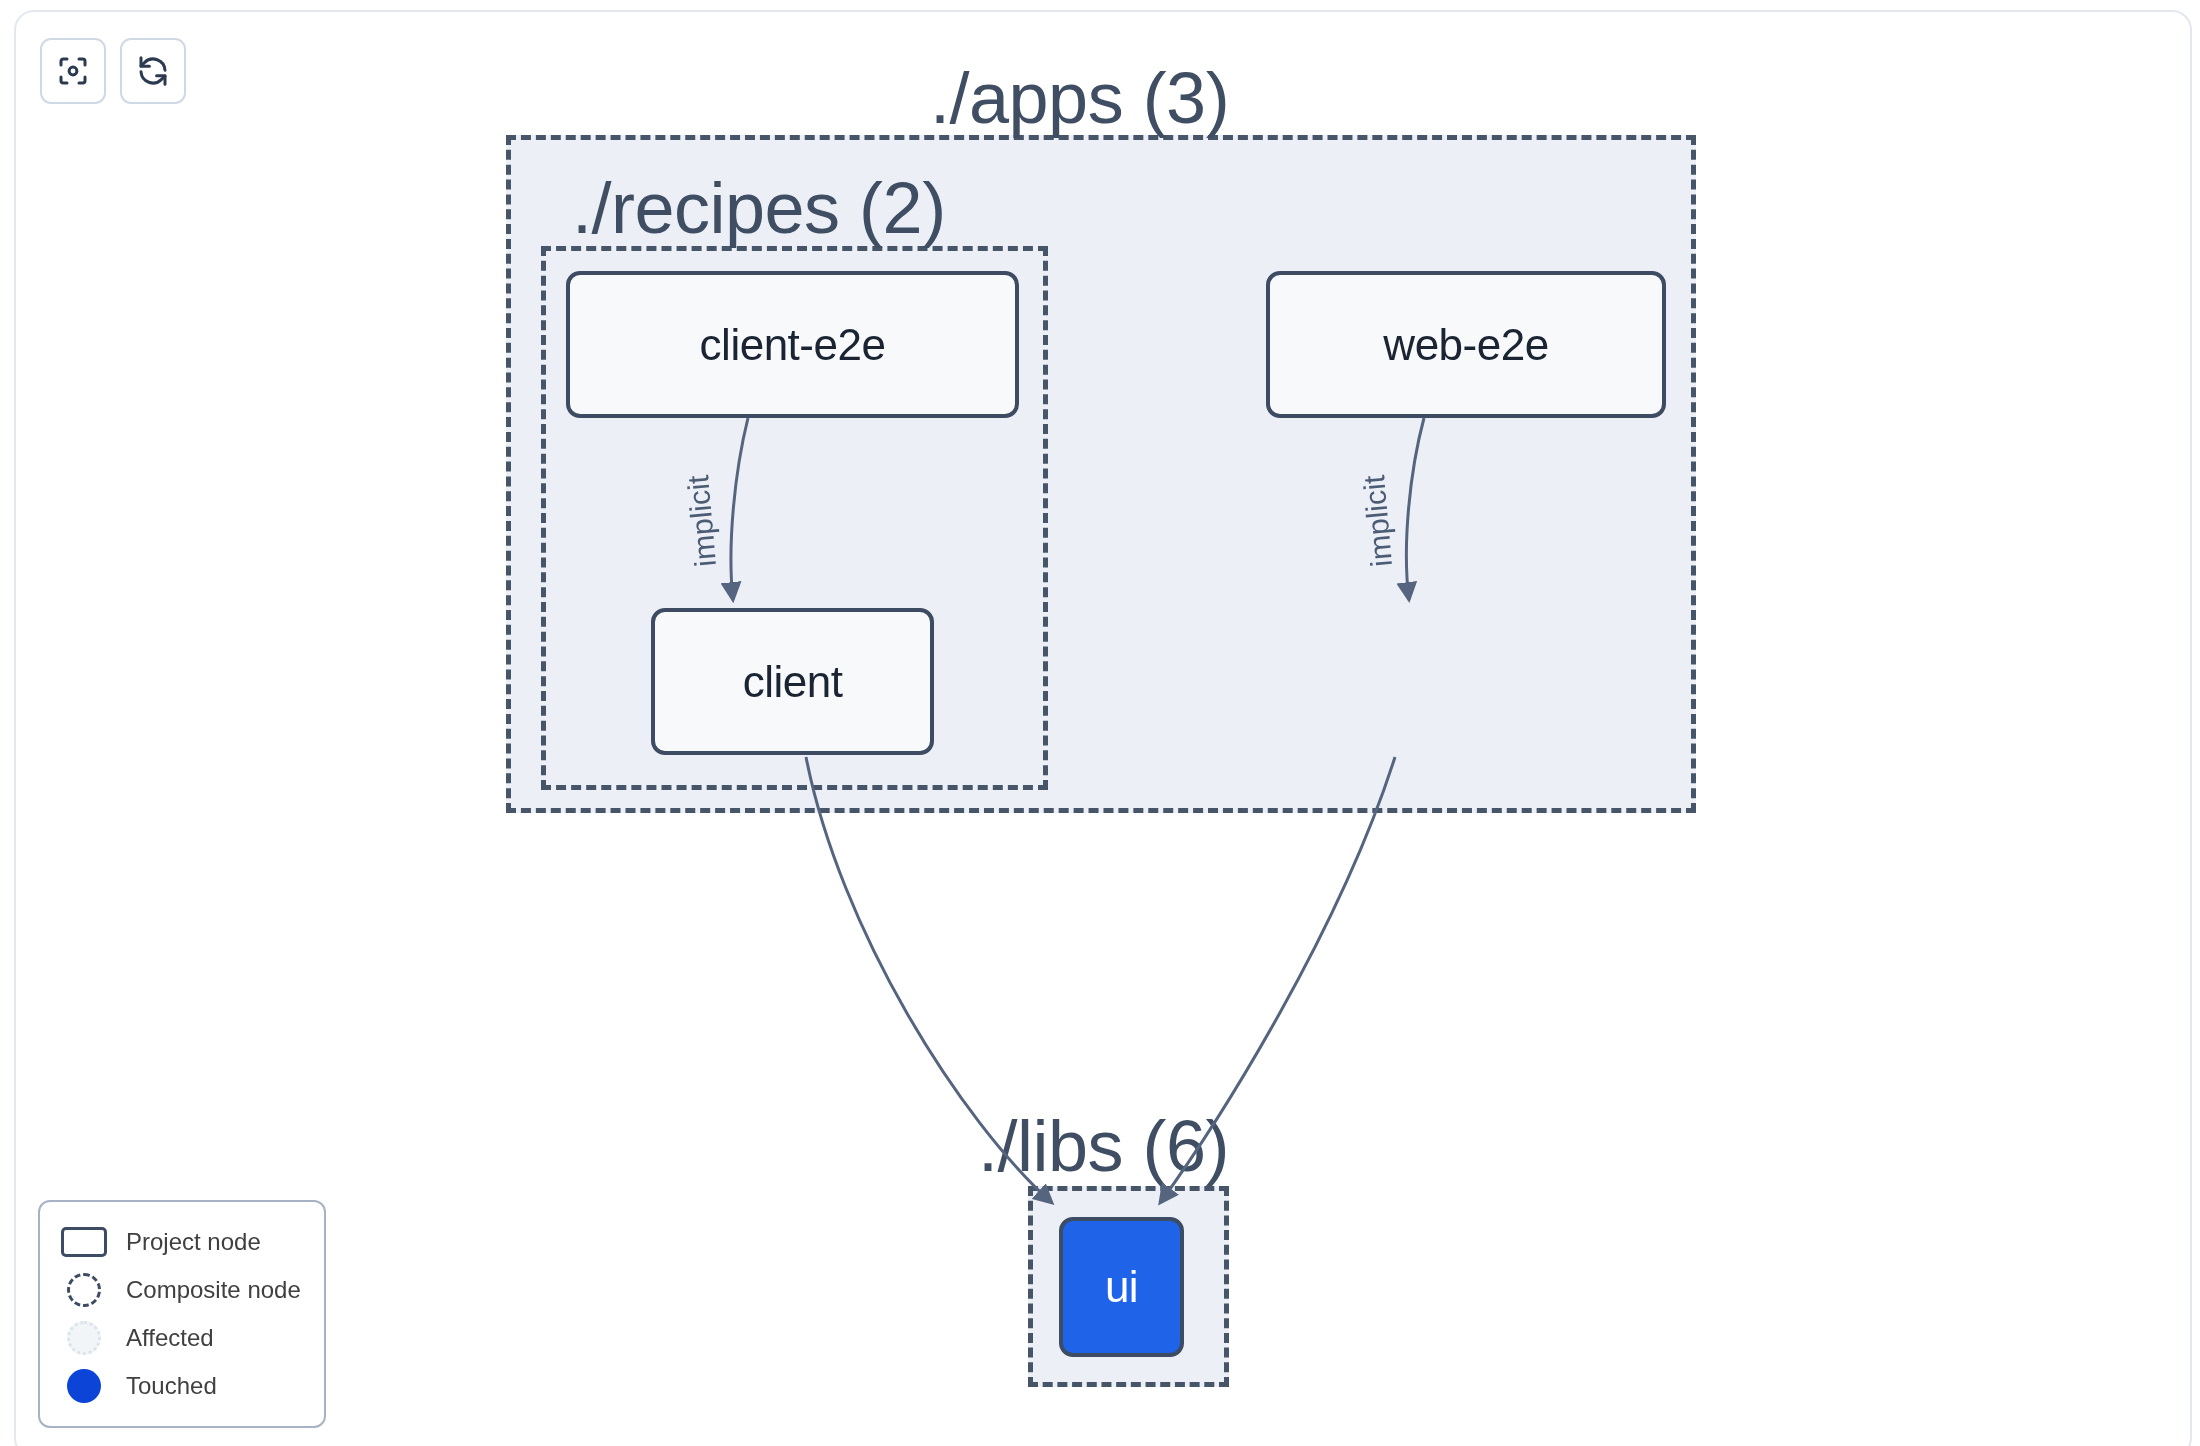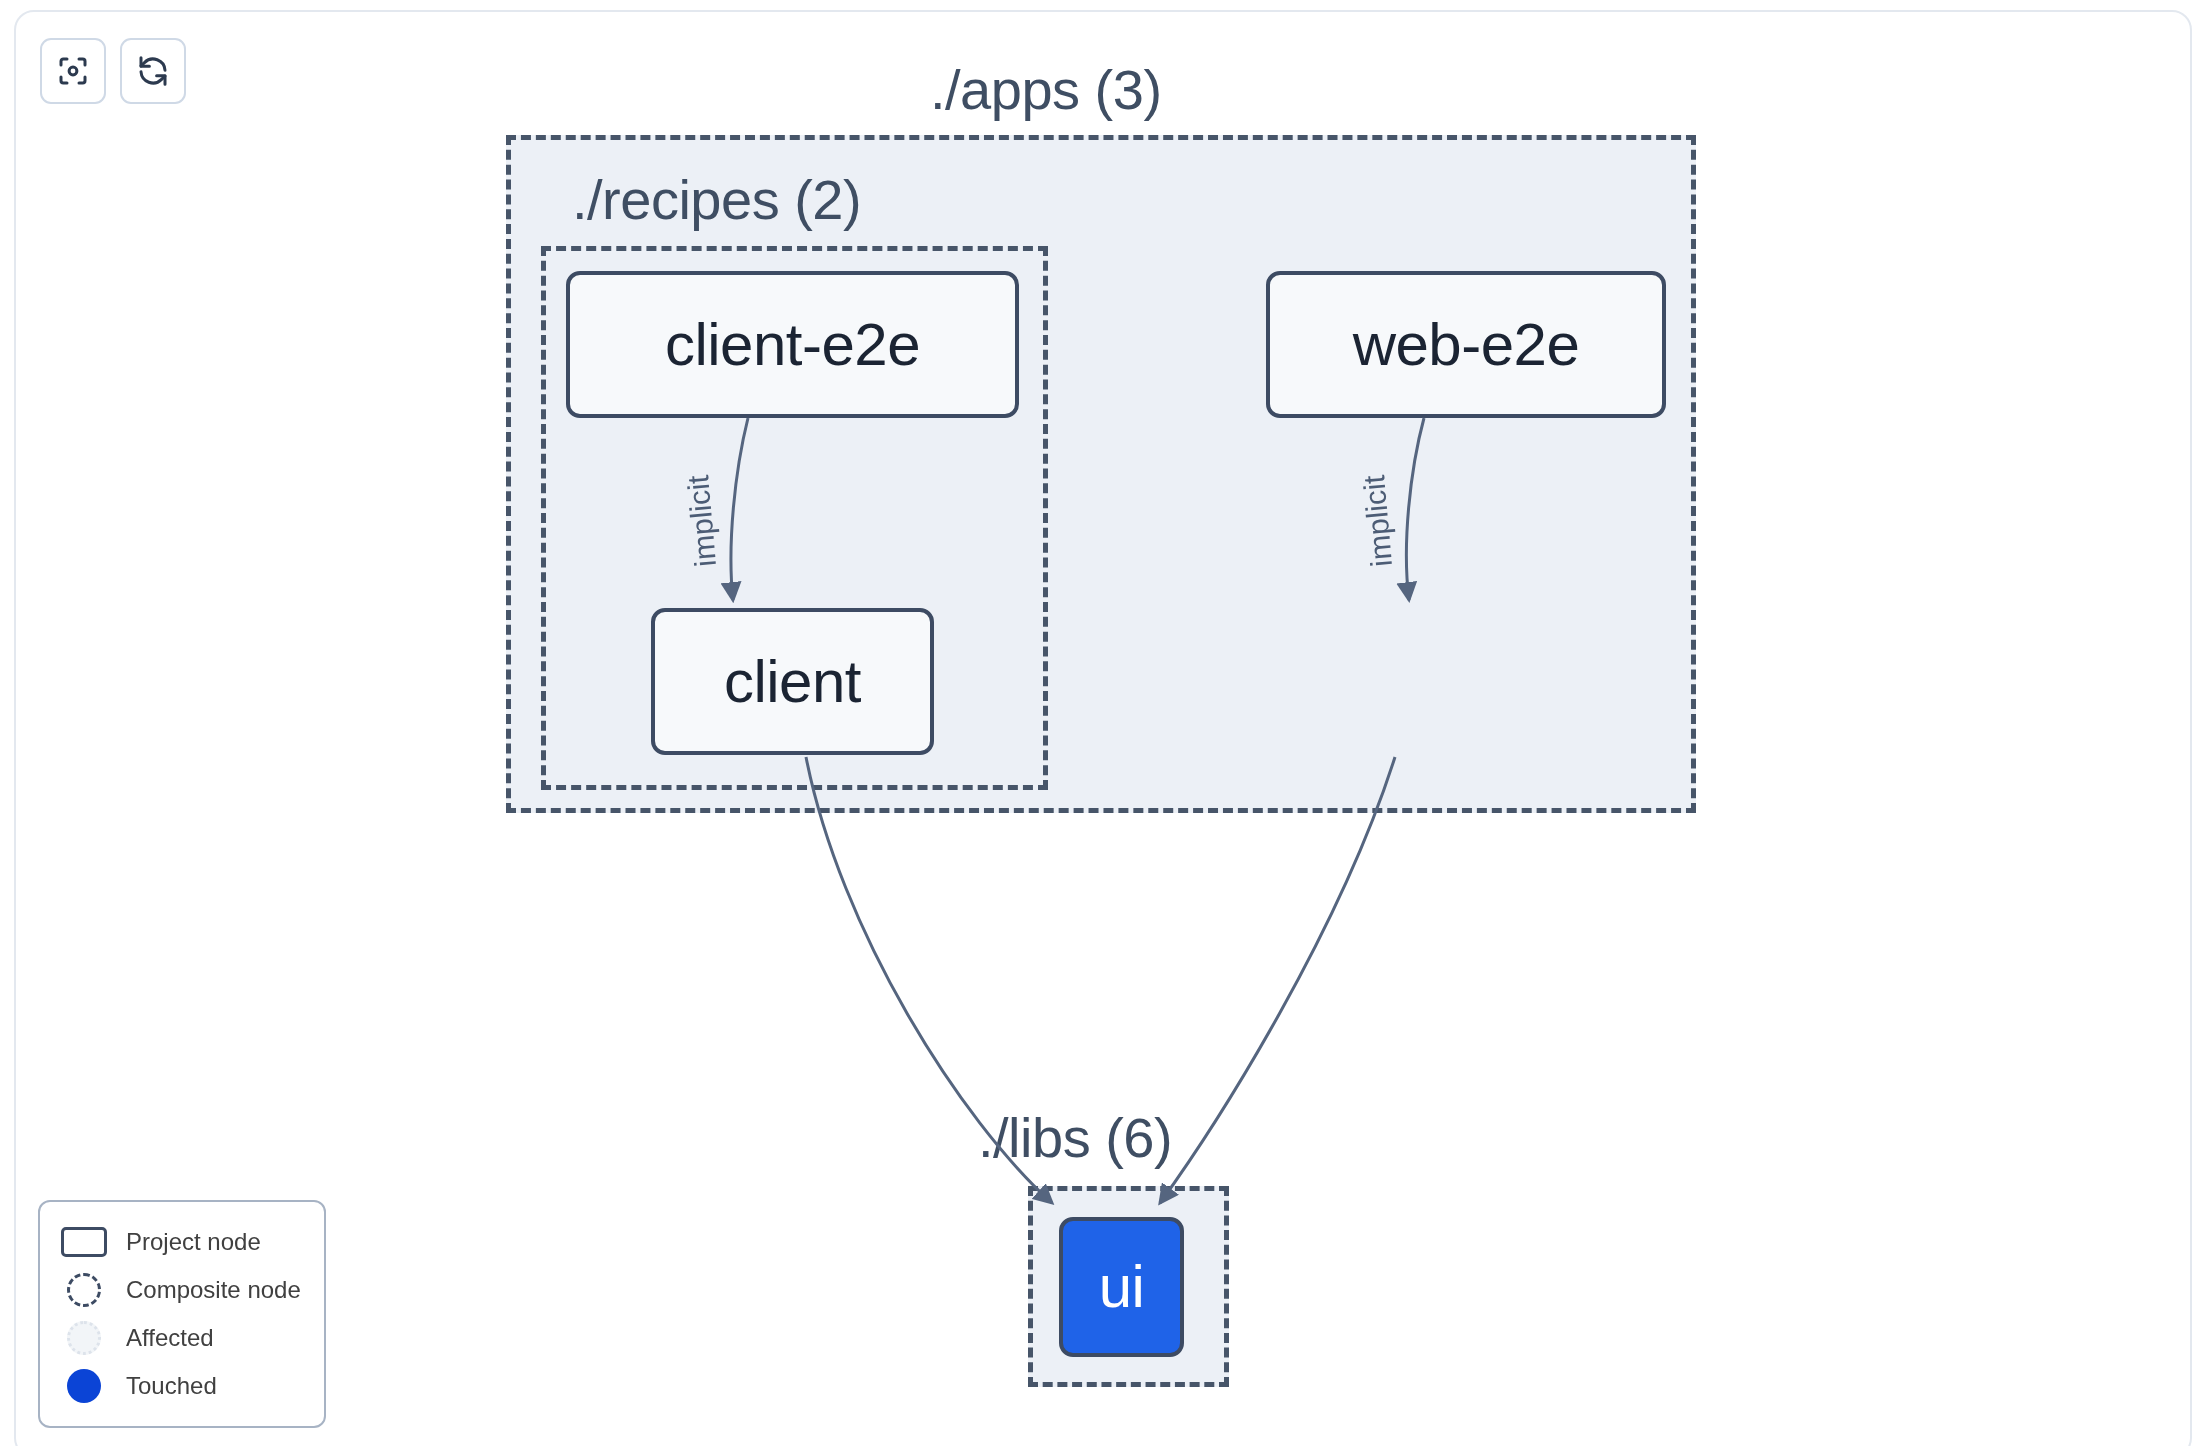--- a/index.html
+++ b/index.html
@@ -77,21 +77,21 @@
   .composite {
     position: absolute;
     box-sizing: border-box;
     border: 5px dashed #475569;
     background: #ecf0f6;
     z-index: 11;
   }
   .composite-label {
     position: absolute;
     color: #3f4e63;
-    font-size: 56px;
+    font-size: 72px;
     line-height: 1;
     white-space: nowrap;
     z-index: 30;
     letter-spacing: -0.5px;
   }
 
   
   .node {
     position: absolute;
     box-sizing: border-box;
@@ -99,21 +99,21 @@
     border-radius: 14px;
     background: #f7f9fb;
     display: flex;
     align-items: center;
     justify-content: center;
     z-index: 25;
     cursor: pointer;
   }
   .node-label {
     color: #1b2433;
-    font-size: 60px;
+    font-size: 44px;
     line-height: 1;
     white-space: nowrap;
     letter-spacing: -0.5px;
   }
   .node.touched {
     background: #1f63e8;
     border-color: #3d4b63;
   }
   .node.touched .node-label { color: #ffffff; }
 

